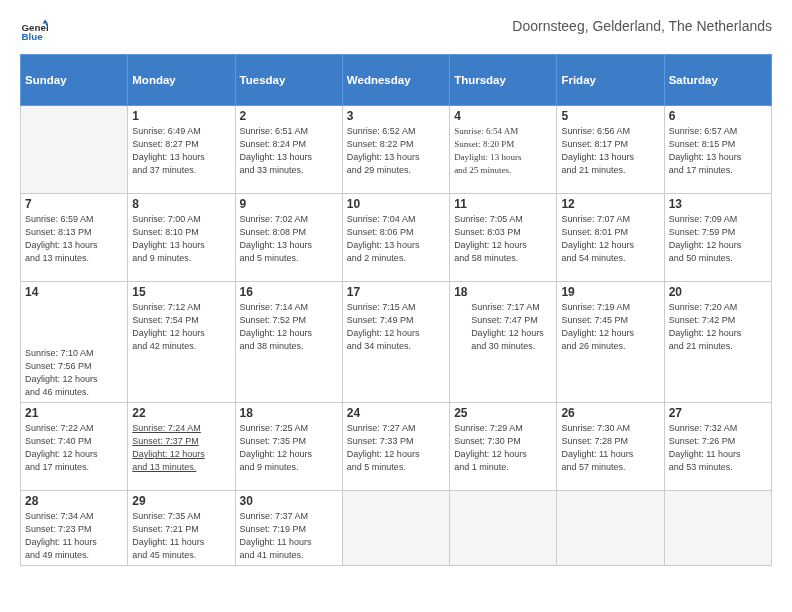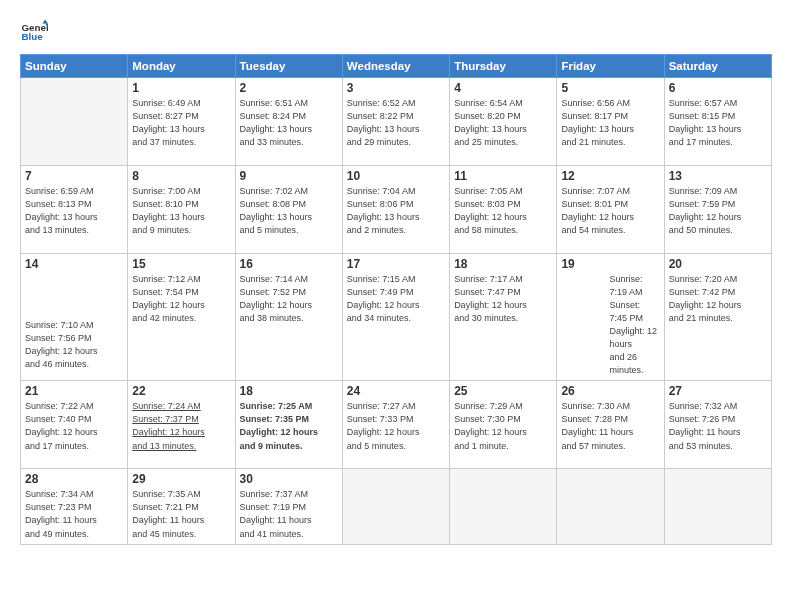--- a/index.html
+++ b/index.html
@@ -45,21 +45,21 @@
     .calendar {
       width: 100%;
       border-collapse: collapse;
       table-layout: fixed;
     }
     .calendar th {
       background: #3d7dc8;
       color: #fff;
       font-size: 11.5px;
       font-weight: bold;
-      padding: 5px 4px;
+      padding: 19px 4px;
       border: 1px solid #5a9ae0;
       text-align: left;
     }
     .calendar td {
       border: 1px solid #ccc;
       vertical-align: top;
       padding: 3px 4px 3px 4px;
       height: 88px;
       font-size: 9.2px;
       color: #333;
@@ -91,20 +91,21 @@
   <div class="header">
     <div class="logo">
       <svg class="logo-icon" viewBox="0 0 40 40">
         <text x="2" y="18" font-size="14" font-weight="bold" fill="#333" font-family="Arial">General</text>
         <text x="2" y="32" font-size="14" font-weight="bold" fill="#1a6bb5" font-family="Arial">Blue</text>
         <polygon points="32,8 40,8 36,2" fill="#1a6bb5"></polygon>
         <polygon points="36,8 40,14 40,8" fill="#1a6bb5"></polygon>
       </svg>
     </div>
     <div class="title-block">
+      <div class="subtitle">Doornsteeg, Gelderland, The Netherlands</div>
     </div>
   </div>
 
   <table class="calendar">
     <thead>
       <tr>
         <th>Sunday</th>
         <th>Monday</th>
         <th>Tuesday</th>
         <th>Wednesday</th>
@@ -132,21 +133,21 @@
           </td>
           <td>
             <span class="day-num">3</span>
             <div class="day-info" style="white-space: pre-line;">Sunrise: 6:52 AM
 Sunset: 8:22 PM
 Daylight: 13 hours
 and 29 minutes.</div>
           </td>
           <td>
             <span class="day-num">4</span>
-            <div class="day-info" style="white-space: pre-line;">Sunrise: 6:54 AM
+            <div class="day-info" style="white-space: pre-line; font-family: Liberation Serif, serif;">Sunrise: 6:54 AM
 Sunset: 8:20 PM
 Daylight: 13 hours
 and 25 minutes.</div>
           </td>
           <td>
             <span class="day-num">5</span>
             <div class="day-info" style="white-space: pre-line;">Sunrise: 6:56 AM
 Sunset: 8:17 PM
 Daylight: 13 hours
 and 21 minutes.</div>
@@ -234,28 +235,28 @@
           </td>
           <td>
             <span class="day-num">17</span>
             <div class="day-info" style="white-space: pre-line;">Sunrise: 7:15 AM
 Sunset: 7:49 PM
 Daylight: 12 hours
 and 34 minutes.</div>
           </td>
           <td>
             <span class="day-num">18</span>
-            <div class="day-info" style="white-space: pre-line;">Sunrise: 7:17 AM
+            <div class="day-info" style="white-space: pre-line; margin-left: 17px;">Sunrise: 7:17 AM
 Sunset: 7:47 PM
 Daylight: 12 hours
 and 30 minutes.</div>
           </td>
           <td>
             <span class="day-num">19</span>
-            <div class="day-info" style="white-space: pre-line; margin-left: 48px;">Sunrise: 7:19 AM
+            <div class="day-info" style="white-space: pre-line;">Sunrise: 7:19 AM
 Sunset: 7:45 PM
 Daylight: 12 hours
 and 26 minutes.</div>
           </td>
           <td>
             <span class="day-num">20</span>
             <div class="day-info" style="white-space: pre-line;">Sunrise: 7:20 AM
 Sunset: 7:42 PM
 Daylight: 12 hours
 and 21 minutes.</div>
@@ -271,21 +272,21 @@
           </td>
           <td>
             <span class="day-num">22</span>
             <div class="day-info" style="white-space: pre-line; text-decoration: underline;">Sunrise: 7:24 AM
 Sunset: 7:37 PM
 Daylight: 12 hours
 and 13 minutes.</div>
           </td>
           <td>
             <span class="day-num">18</span>
-            <div class="day-info" style="white-space: pre-line; font-weight: bold;">Sunrise: 7:25 AM
+            <div class="day-info" style="white-space: pre-line;">Sunrise: 7:25 AM
 Sunset: 7:35 PM
 Daylight: 12 hours
 and 9 minutes.</div>
           </td>
           <td>
             <span class="day-num">24</span>
             <div class="day-info" style="white-space: pre-line;">Sunrise: 7:27 AM
 Sunset: 7:33 PM
 Daylight: 12 hours
 and 5 minutes.</div>

